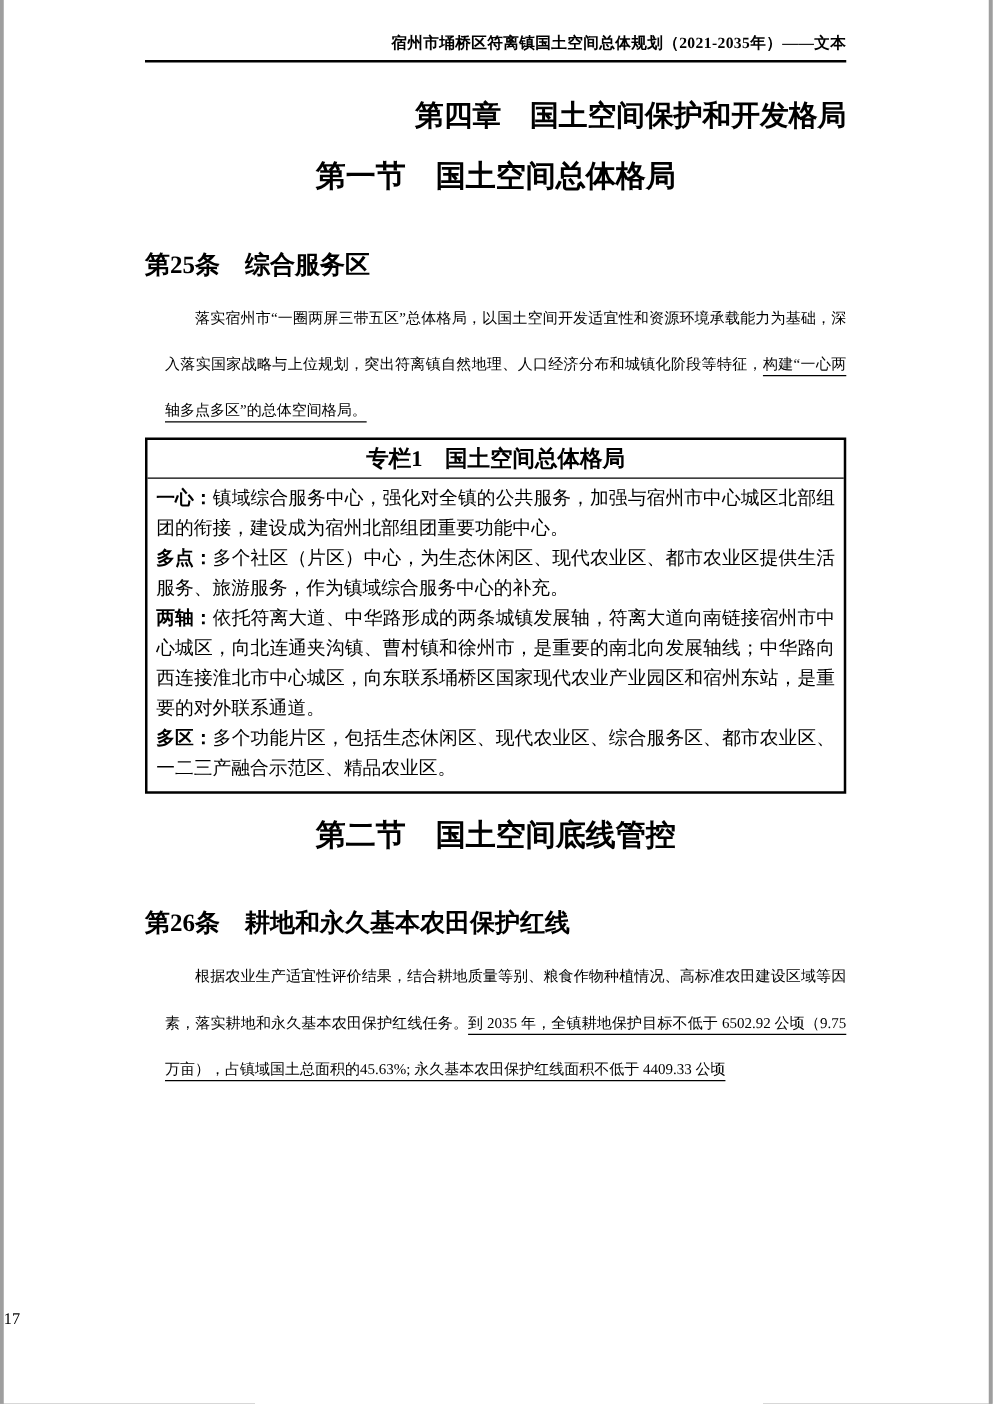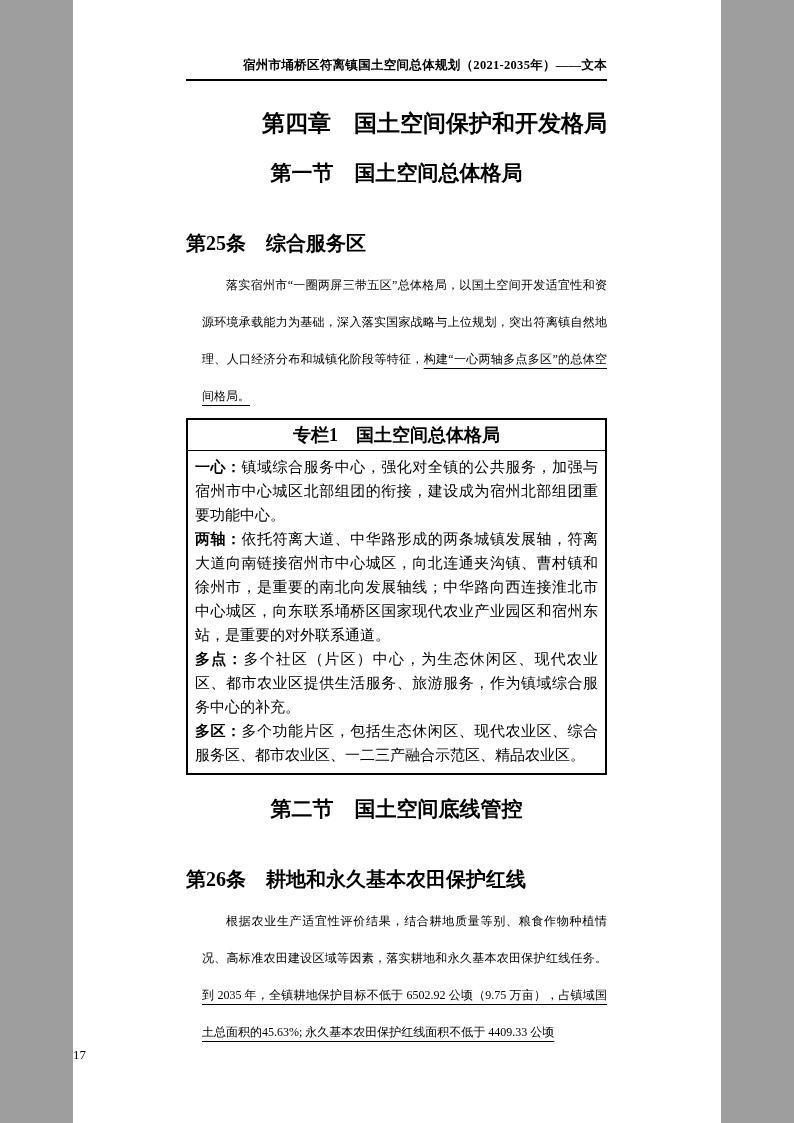--- a/index.html
+++ b/index.html
@@ -1,27 +1,27 @@
 <!DOCTYPE html>
 <html><head>
 <meta charset="utf-8">
 <style>
   html, body {
     margin: 0;
     padding: 0;
     background: #9e9e9e;
   }
   .page {
-    width: 648px;
+    width: 788px;
     height: 1123px;
     background: #ffffff;
     margin: 0 auto;
     position: relative;
     box-sizing: border-box;
-    padding: 57px 114px 0 113px;
+    padding: 26px 114px 0 113px;
     font-family: "Liberation Serif", "DejaVu Serif", serif;
     color: #000000;
     overflow: hidden;
   }
   .doc-header {
     text-align: right;
     font-size: 12.5px;
     font-weight: bold;
     letter-spacing: 0.3px;
     padding-bottom: 6px;
@@ -31,21 +31,21 @@
   .chapter-title {
     margin: 28px 0 0 0;
     text-align: right;
     font-size: 23px;
     font-weight: bold;
     line-height: 30px;
   }
   .section-title {
     margin: 20px 0 0 0;
     text-align: center;
-    font-size: 21px;
+    font-size: 24px;
     font-weight: bold;
     line-height: 28px;
   }
   .article-heading {
     margin: 42px 0 0 0;
     font-size: 20px;
     font-weight: bold;
     line-height: 28px;
   }
   .body-para {
@@ -113,24 +113,24 @@
     <span>落实宿州市“一圈两屏三带五区”总体格局，以国土空间开发适宜性和资源环境承载能力为基础，深入落实国家战略与上位规划，突出符离镇自然地理、人口经济分布和城镇化阶段等特征，</span><span class="u">构建“一心两轴多点多区”的总体空间格局。</span>
   </p>
 
   <div class="feature-box">
     <div class="feature-box-title">专栏1　国土空间总体格局</div>
     <div class="feature-box-body">
       <p class="box-item">
         <span class="box-label">一心：</span><span>镇域综合服务中心，强化对全镇的公共服务，加强与宿州市中心城区北部组团的衔接，建设成为宿州北部组团重要功能中心。</span>
       </p>
       <p class="box-item">
-        <span class="box-label">两轴：</span><span>依托符离大道、中华路形成的两条城镇发展轴，符离大道向南链接宿州市中心城区，向北连通夹沟镇、曹村镇和徐州市，是重要的南北向发展轴线；中华路向西连接淮北市中心城区，向东联系埇桥区国家现代农业产业园区和宿州东站，是重要的对外联系通道。</span>
+        <span class="box-label">多点：</span><span>多个社区（片区）中心，为生态休闲区、现代农业区、都市农业区提供生活服务、旅游服务，作为镇域综合服务中心的补充。</span>
       </p>
       <p class="box-item">
-        <span class="box-label">多点：</span><span>多个社区（片区）中心，为生态休闲区、现代农业区、都市农业区提供生活服务、旅游服务，作为镇域综合服务中心的补充。</span>
+        <span class="box-label">两轴：</span><span>依托符离大道、中华路形成的两条城镇发展轴，符离大道向南链接宿州市中心城区，向北连通夹沟镇、曹村镇和徐州市，是重要的南北向发展轴线；中华路向西连接淮北市中心城区，向东联系埇桥区国家现代农业产业园区和宿州东站，是重要的对外联系通道。</span>
       </p>
       <p class="box-item">
         <span class="box-label">多区：</span><span>多个功能片区，包括生态休闲区、现代农业区、综合服务区、都市农业区、一二三产融合示范区、精品农业区。</span>
       </p>
     </div>
   </div>
 
   <h2 class="section-title">第二节　国土空间底线管控</h2>
 
   <h3 class="article-heading">第26条　耕地和永久基本农田保护红线</h3>

